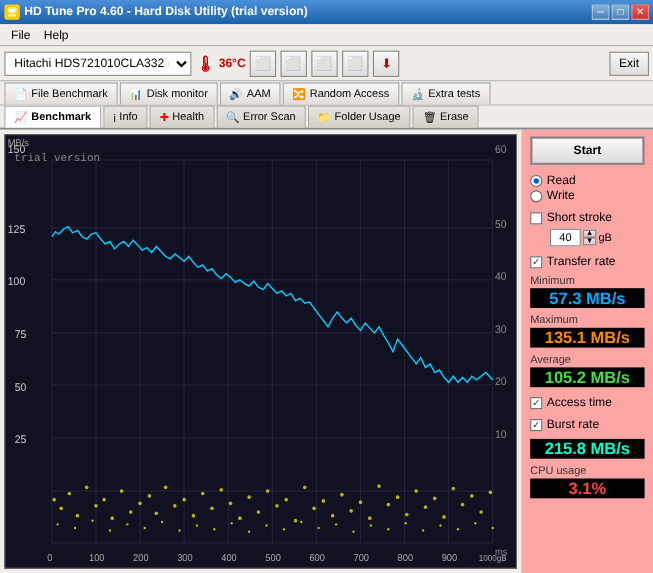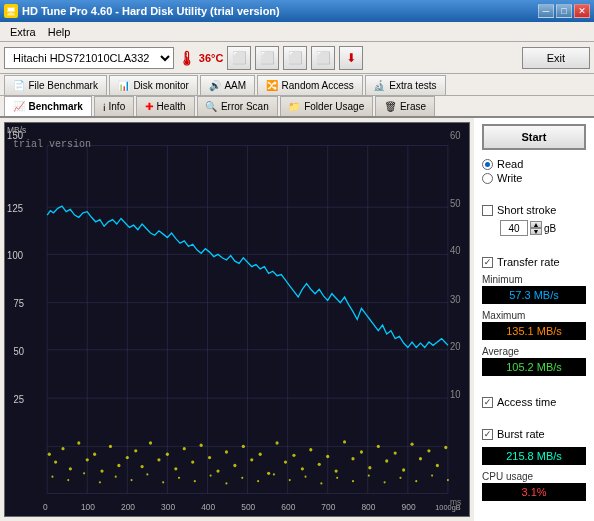--- a/index.html
+++ b/index.html
@@ -58,21 +58,21 @@
       font-size: 11px; font-weight: bold; color: #cc0000;
     }
     .thermometer { font-size: 14px; }
     .toolbar-btn {
       width: 24px; height: 24px; border: 1px solid #888;
       background: linear-gradient(to bottom, #f8f8f8, #ddd);
       cursor: pointer; display: flex; align-items: center; justify-content: center;
       font-size: 12px;
     }
     .exit-btn {
-      margin-left: auto; padding: 2px 24px; height: 22px;
+      margin-left: auto; padding: 2px 8px; height: 22px;
       border: 1px solid #888; background: linear-gradient(to bottom, #f8f8f8, #ddd);
       cursor: pointer; font-size: 11px;
     }
 
     
     .tab-bar-top {
       background: #f0ede8;
       height: 22px;
       display: flex;
       align-items: flex-end;
@@ -129,41 +129,41 @@
       border: 1px solid #666;
     }
 
     
     .right-panel {
       width: 120px;
       padding: 6px 8px;
       display: flex;
       flex-direction: column;
       gap: 4px;
-      background: #ffffff;
+      background: #fca5a5;
     }
     .start-btn {
       width: 100%; height: 26px;
       background: linear-gradient(to bottom, #f8f8f8, #ddd);
       border: 2px solid #888; cursor: pointer;
       font-size: 11px; font-weight: bold;
       display: flex; align-items: center; justify-content: center;
     }
     .radio-group { display: flex; flex-direction: column; gap: 2px; margin-top: 4px; }
     .radio-item { display: flex; align-items: center; gap: 4px; font-size: 11px; }
     .radio-circle {
       width: 11px; height: 11px; border: 1px solid #666;
       border-radius: 50%; background: white;
       display: flex; align-items: center; justify-content: center;
     }
     .radio-circle.checked::after {
       content: ''; width: 5px; height: 5px;
       background: #0066cc; border-radius: 50%;
     }
-    .checkbox-item { display: flex; align-items: center; gap: 4px; font-size: 11px; margin-top: 16px; text-align: center; }
+    .checkbox-item { display: flex; align-items: center; gap: 4px; font-size: 11px; margin-top: 4px; text-align: center; }
     .checkbox-box {
       width: 11px; height: 11px; border: 1px solid #666;
       background: white; display: flex; align-items: center; justify-content: center;
     }
     .checkbox-box.checked::after { content: '✓'; font-size: 9px; color: #333; }
     .spinbox { display: flex; align-items: center; gap: 2px; margin-left: 4px; }
     .spinbox-val {
       width: 28px; height: 16px; border: 1px solid #888;
       background: white; font-size: 10px; text-align: center;
       display: flex; align-items: center; justify-content: center;
@@ -172,21 +172,21 @@
     .spinbox-arrow {
       width: 12px; height: 7px; background: linear-gradient(to bottom, #eee, #ccc);
       border: 1px solid #888; font-size: 7px; cursor: pointer;
       display: flex; align-items: center; justify-content: center; line-height: 1;
     }
 
     .stat-section { margin-top: 2px; }
     .stat-label { font-size: 10px; color: #333; display: flex; align-items: center; gap: 2px; }
     .stat-value {
       width: 100%; height: 18px; background: #000; color: #00aaff;
-      font-size: 11px; font-weight: normal; text-align: center;
+      font-size: 15px; font-weight: bold; text-align: center;
       display: flex; align-items: center; justify-content: center;
       margin-top: 1px;
     }
     .stat-value.orange { color: #ff8800; }
     .stat-value.green { color: #44dd44; }
     .stat-value.yellow { color: #ffcc00; }
     .stat-value.red { color: #ff4444; text-align: center; }
 
     
     .chart-svg { width: 100%; height: 100%; }
@@ -204,21 +204,21 @@
     <span class="title-text">HD Tune Pro 4.60 - Hard Disk Utility (trial version)</span>
   </div>
   <div class="title-btns">
     <div class="title-btn">─</div>
     <div class="title-btn">□</div>
     <div class="title-btn close">✕</div>
   </div>
 </div>
 
 <div class="menu-bar">
-  <span class="menu-item">Extra</span>
+  <span class="menu-item">File</span>
   <span class="menu-item">Help</span>
 </div>
 
 <div class="toolbar">
   <select class="drive-select">
     <option>Hitachi HDS721010CLA332 (1000 gB)</option>
   </select>
   <div class="temp-display">
     <span class="thermometer">🌡</span>
     <span>36°C</span>

